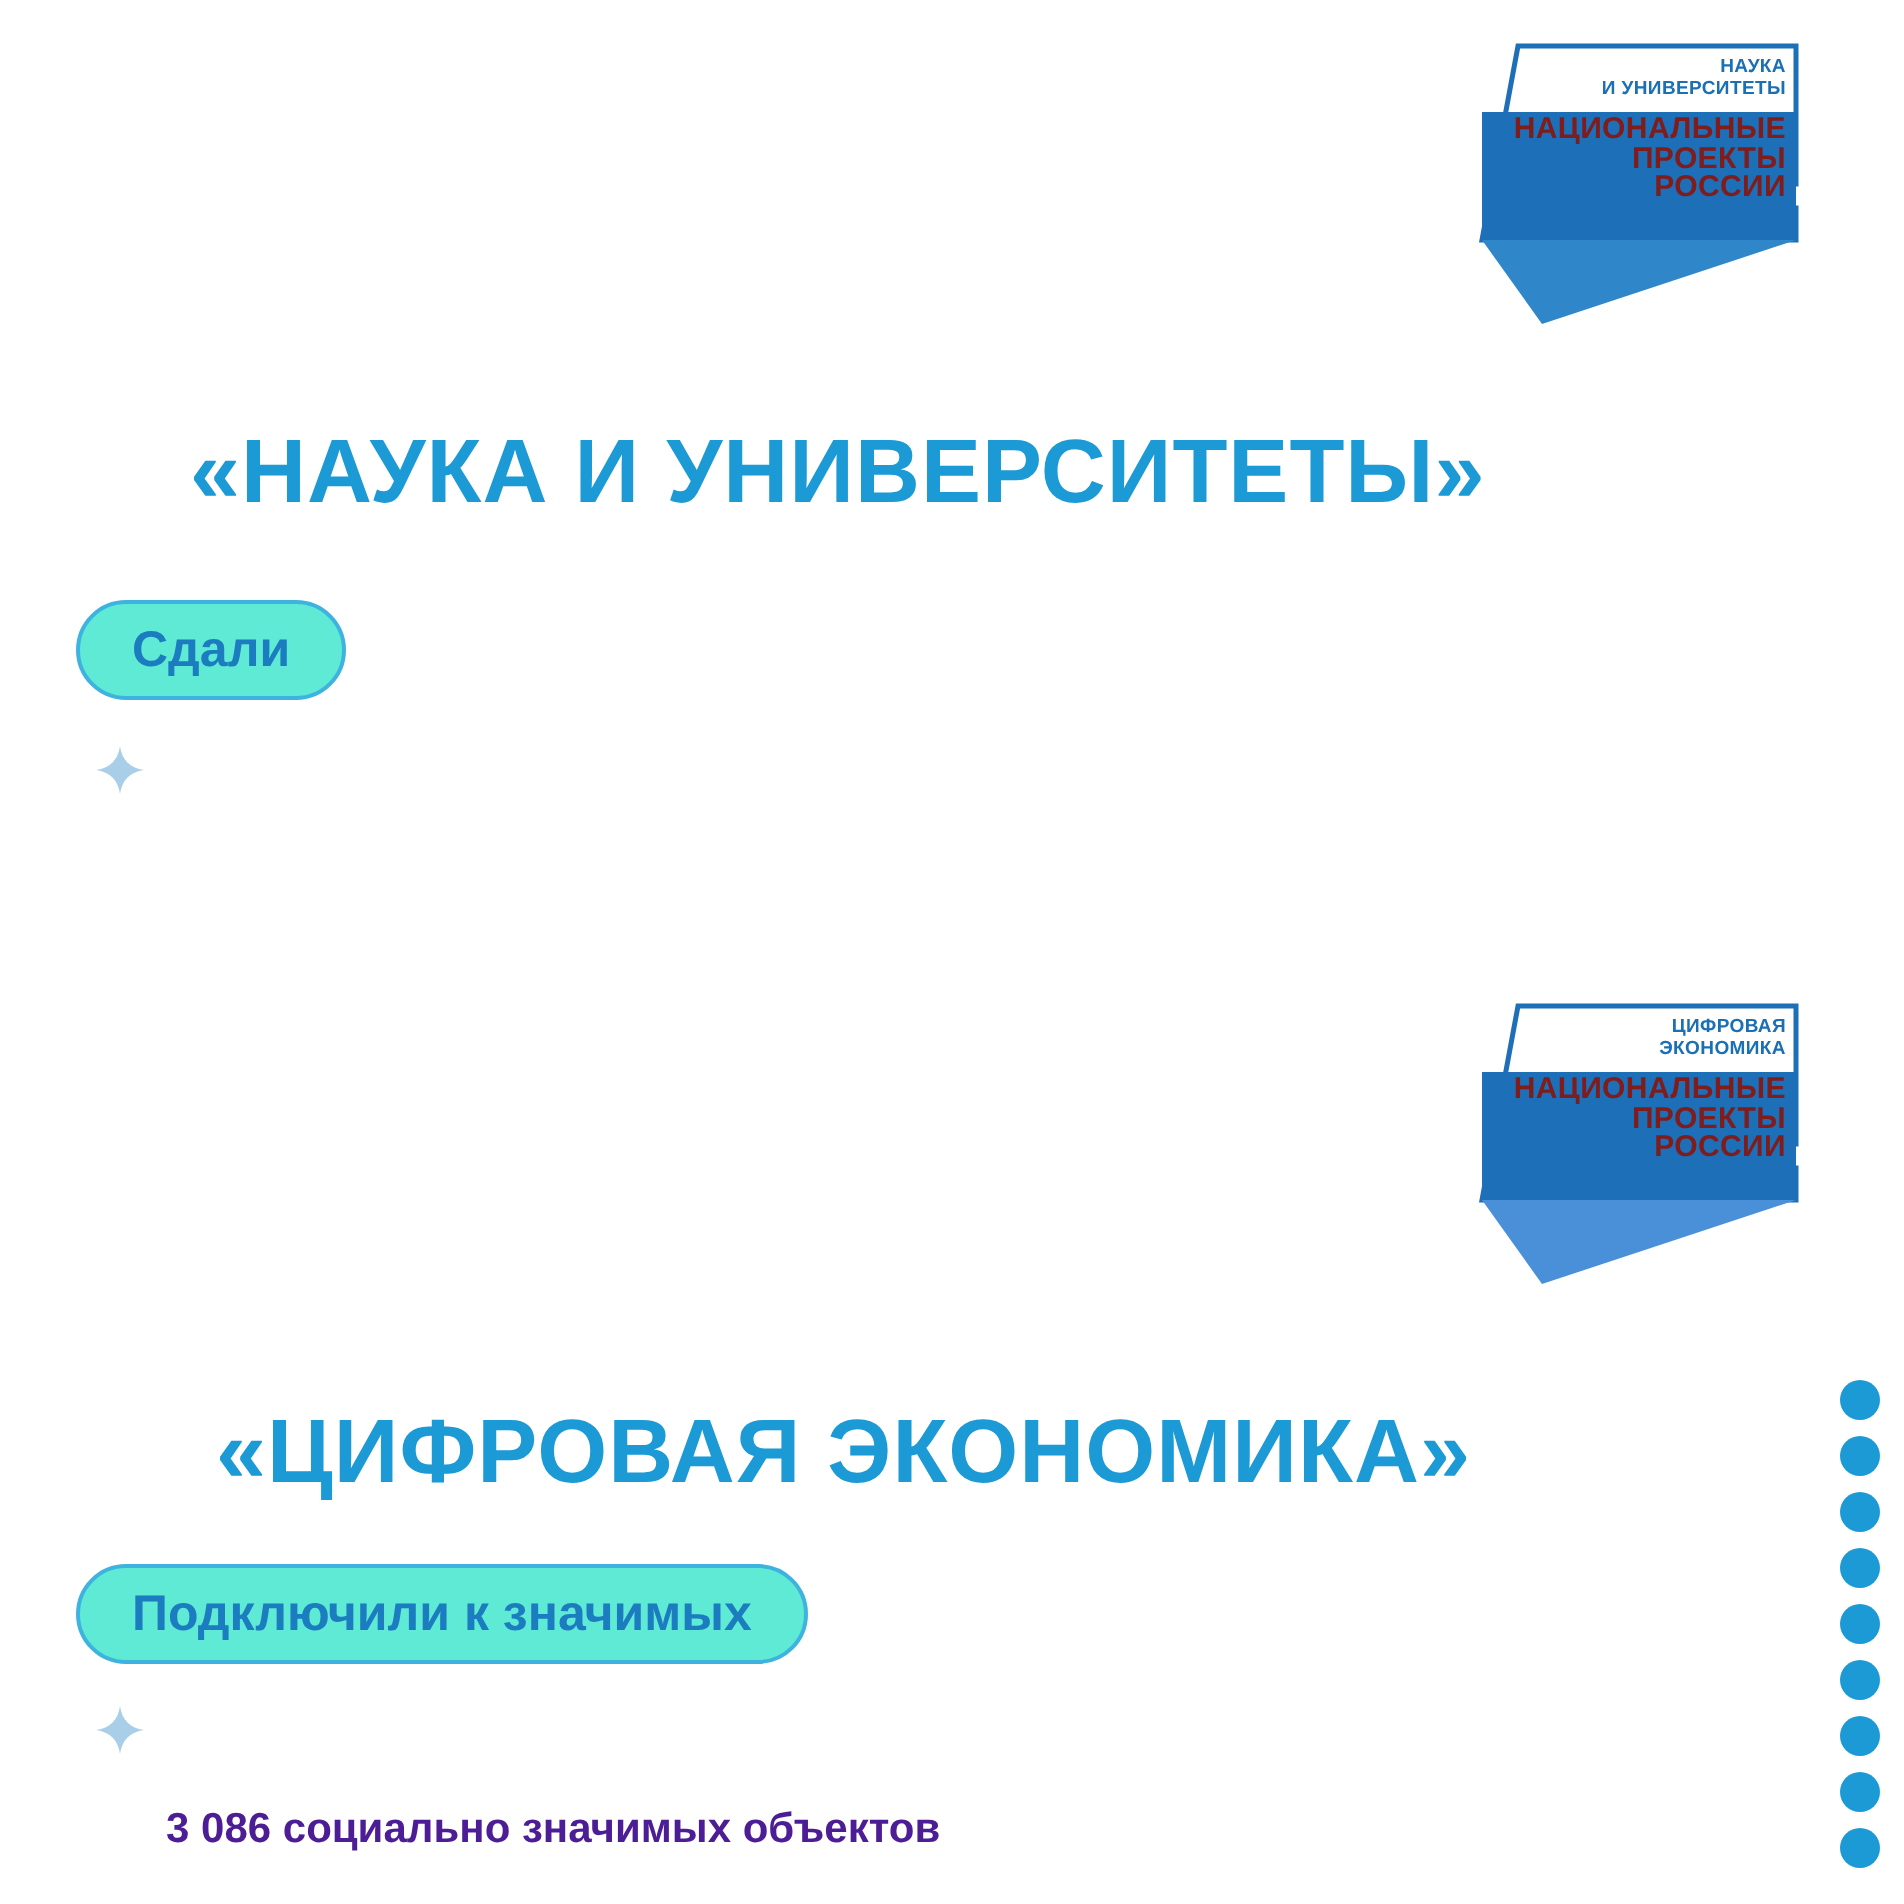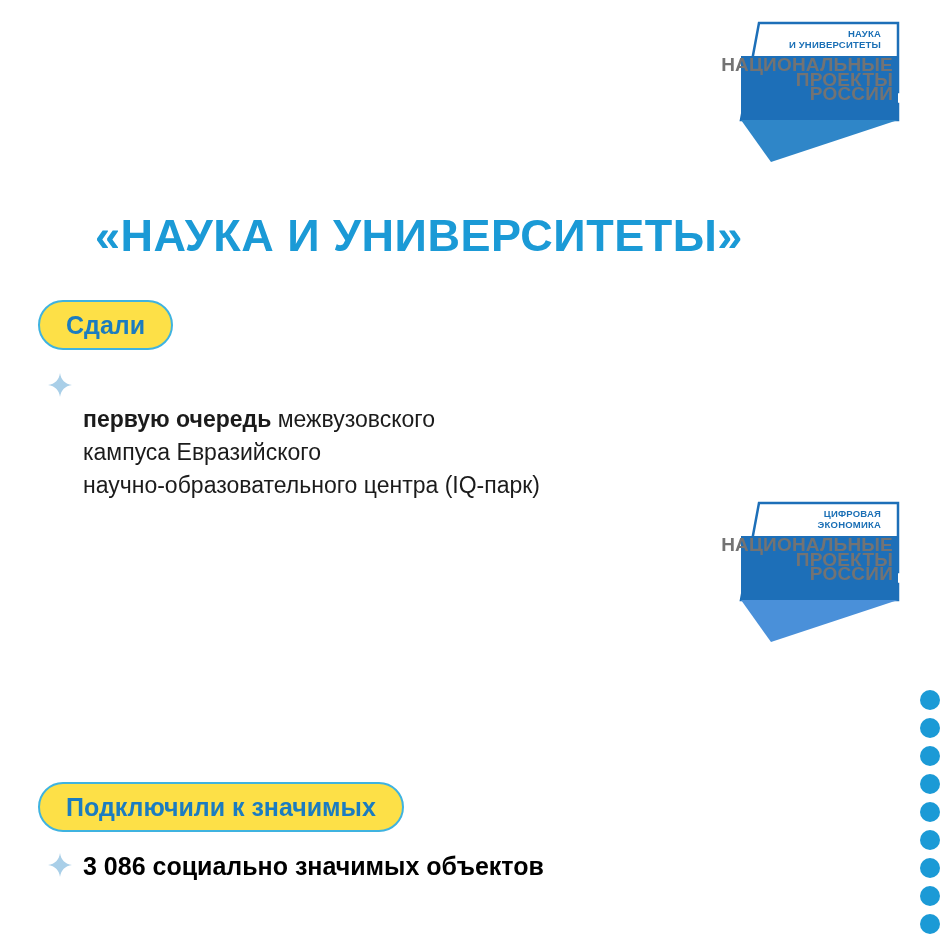--- a/index.html
+++ b/index.html
@@ -45,39 +45,39 @@
   .logo-2 { left: 731px; top: 500px; }
 
   .logo-shape {
     position: absolute;
     left: 0; top: 0;
     width: 170px;
     height: 145px;
   }
   .logo-top-text {
     position: absolute;
-    right: 20px;
+    right: 8px;
     top: 8px;
     text-align: right;
     font-size: 9.5px;
     line-height: 11px;
     font-weight: 700;
     color: #1a6fb5;
     letter-spacing: 0.2px;
     white-space: pre-line;
   }
   .logo-main-text {
     position: absolute;
     right: 8px;
     top: 38px;
     text-align: right;
-    font-size: 19px;
+    font-size: 15px;
     line-height: 14.5px;
     font-weight: 700;
-    color: #737373;
+    color: #7f1d1d;
     letter-spacing: 0.2px;
     white-space: pre-line;
   }
 
   
   .section-title {
     position: absolute;
     font-size: 45px;
     font-weight: 700;
     color: #1b9ad6;
@@ -85,21 +85,21 @@
     white-space: nowrap;
   }
   .section-title-1 { left: 95px; top: 210px; }
   .section-title-2 { left: 108px; top: 700px; }
 
   
   .pill {
     position: absolute;
     border: 2px solid #3fb3e0;
     border-radius: 26px;
-    background: #fde047;
+    background: #5eead4;
     display: flex;
     align-items: center;
     justify-content: center;
     padding: 0 26px;
     height: 50px;
     box-sizing: border-box;
     font-size: 25px;
     font-weight: 700;
     color: #1b7cc0;
     white-space: nowrap;
@@ -124,25 +124,26 @@
     margin-right: 10px;
   }
 
   .bullet-text {
     font-size: 23px;
     line-height: 33px;
     color: #1b1b1b;
     white-space: pre-line;
   }
   .bullet-text-2 {
-    font-size: 25px;
+    font-size: 21px;
     line-height: 33px;
     font-weight: 700;
-    color: #000000;
+    color: #4c1d95;
     white-space: nowrap;
+    margin-top: 48px;
   }
   .bullet-text b { font-weight: 700; }
 
   
   .dots {
     position: absolute;
     right: 12px;
     top: 690px;
     display: flex;
     flex-direction: column;
@@ -177,40 +178,36 @@
   <div class="section-title section-title-1">«НАУКА И УНИВЕРСИТЕТЫ»</div>
 
   <div class="pill pill-1">
     <span>Сдали</span>
   </div>
 
   <div class="bullet-row bullet-1">
     <svg class="spark" viewBox="0 0 26 26">
       <path d="M13 1 C14 8, 18 12, 25 13 C18 14, 14 18, 13 25 C12 18, 8 14, 1 13 C8 12, 12 8, 13 1 Z" fill="#a9cfe8"></path>
     </svg>
-    <div class="bullet-text">
-      <b>первую очередь</b><span> межвузовского
-кампуса Евразийского
-научно-образовательного центра (IQ-парк)</span>
-    </div>
   </div>
 
   <div class="logo logo-2">
     <svg class="logo-shape" viewBox="0 0 170 145">
       <path d="M28 3 L167 3 L167 72 L152 72 L152 84 L167 84 L167 100 L10 100 Z" fill="#ffffff" stroke="#1d6fb8" stroke-width="2.5"></path>
       <path d="M10 36 L167 36 L167 100 L10 100 Z" fill="#1d6fb8"></path>
       <path d="M10 100 L167 100 L40 142 Z" fill="#4a90d9"></path>
     </svg>
     <div class="logo-top-text">ЦИФРОВАЯ
 ЭКОНОМИКА</div>
     <div class="logo-main-text">НАЦИОНАЛЬНЫЕ
 ПРОЕКТЫ
 РОССИИ</div>
   </div>
 
+  <div class="section-title section-title-2">«ЦИФРОВАЯ ЭКОНОМИКА»</div>
 
   <div class="pill pill-2">
     <span>Подключили к значимых</span>
   </div>
 
   <div class="bullet-row bullet-2">
     <svg class="spark" viewBox="0 0 26 26">
       <path d="M13 1 C14 8, 18 12, 25 13 C18 14, 14 18, 13 25 C12 18, 8 14, 1 13 C8 12, 12 8, 13 1 Z" fill="#a9cfe8"></path>
     </svg>
     <div class="bullet-text-2">3 086 социально значимых объектов</div>

